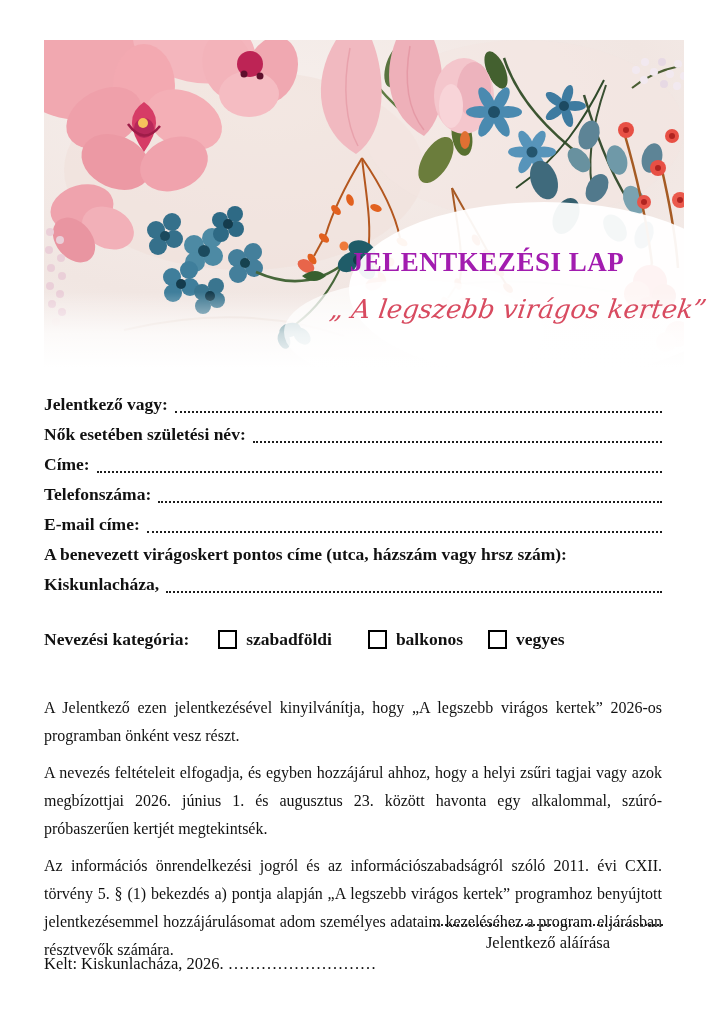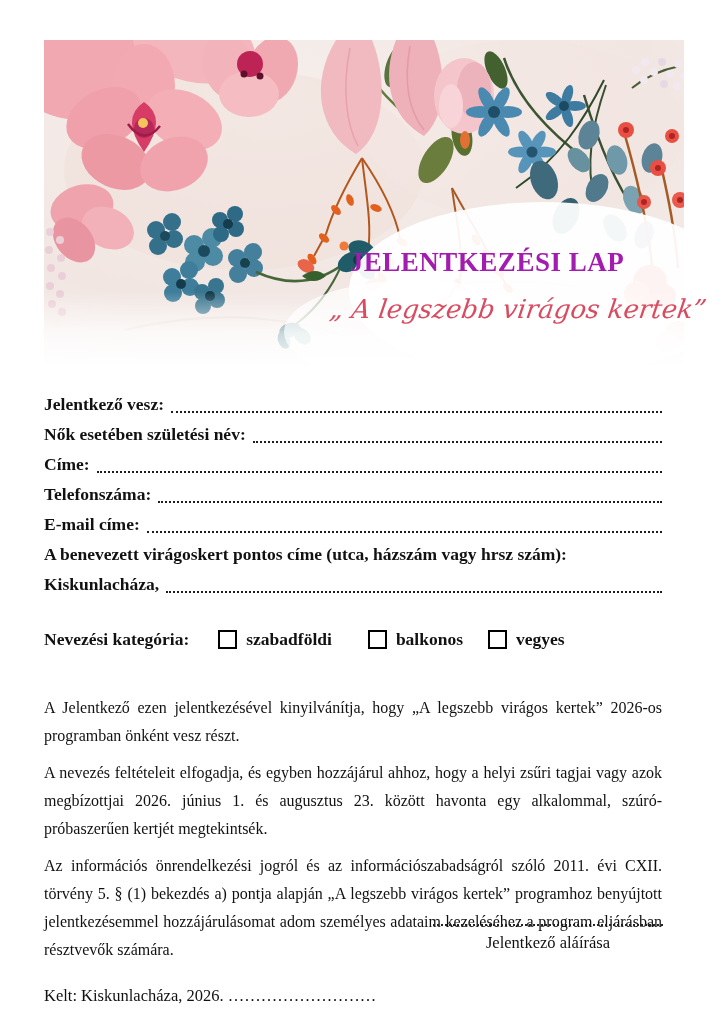--- a/index.html
+++ b/index.html
@@ -30,21 +30,21 @@
   .opt{display:flex;align-items:center;font-weight:bold;font-size:17.5px;white-space:nowrap;}
   .opt1{margin-left:29px;} .opt2{margin-left:36px;} .opt3{margin-left:25px;}
   .cbox{width:15px;height:15px;border:2.5px solid #000;background:#fff;margin-right:9px;flex:none;}
   
   .paras{margin-top:40px;}
   .para{font-size:16px;line-height:28px;text-align:justify;margin:0 0 9px 0;}
   
   .sig-block{position:absolute;left:433px;top:913px;width:230px;text-align:center;}
   .sig-dots{height:11px;border-bottom:2px dotted #222;}
   .sig-caption{margin-top:7px;font-size:16.5px;}
-  .kelt{position:absolute;left:44px;top:986px;font-size:16.5px;white-space:nowrap;}
+  .kelt{position:absolute;left:44px;top:954px;font-size:16.5px;white-space:nowrap;}
 </style>
 </head>
 <body>
 
 <div class="page">
 
   <div class="header">
     <svg viewBox="0 0 640 328" xmlns="http://www.w3.org/2000/svg">
       <defs>
         <radialGradient id="marble" cx="0.35" cy="0.2" r="1.1">
@@ -317,21 +317,21 @@
 
     <div class="header-text">
       <div class="title">JELENTKEZÉSI LAP</div>
       <div class="subtitle">„ A legszebb virágos kertek”</div>
     </div>
   </div>
 
   <div class="content">
 
     <div class="frow">
-      <span class="flabel">Jelentkező vesz:</span>
+      <span class="flabel">Jelentkező vagy:</span>
       <span class="dots"></span>
     </div>
     <div class="frow">
       <span class="flabel">Nők esetében születési név:</span>
       <span class="dots"></span>
     </div>
     <div class="frow">
       <span class="flabel">Címe:</span>
       <span class="dots"></span>
     </div>

